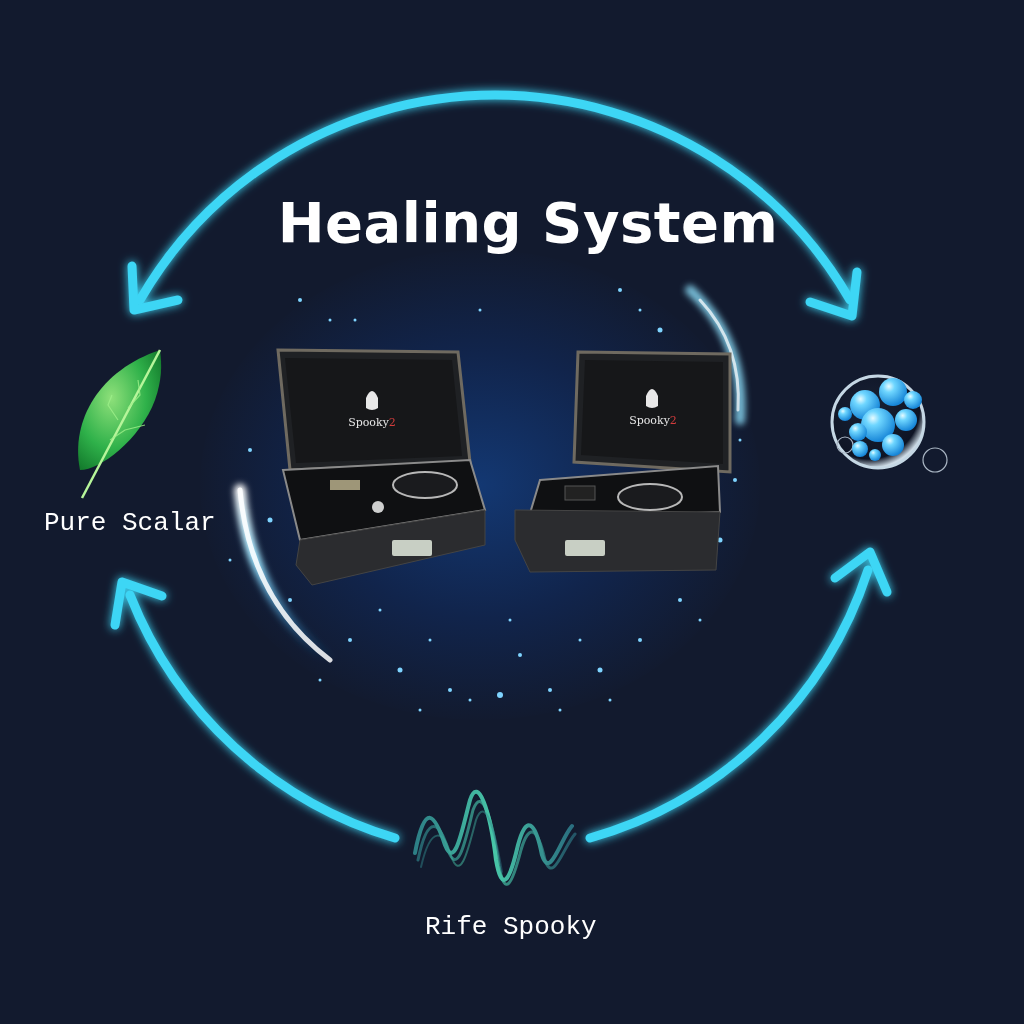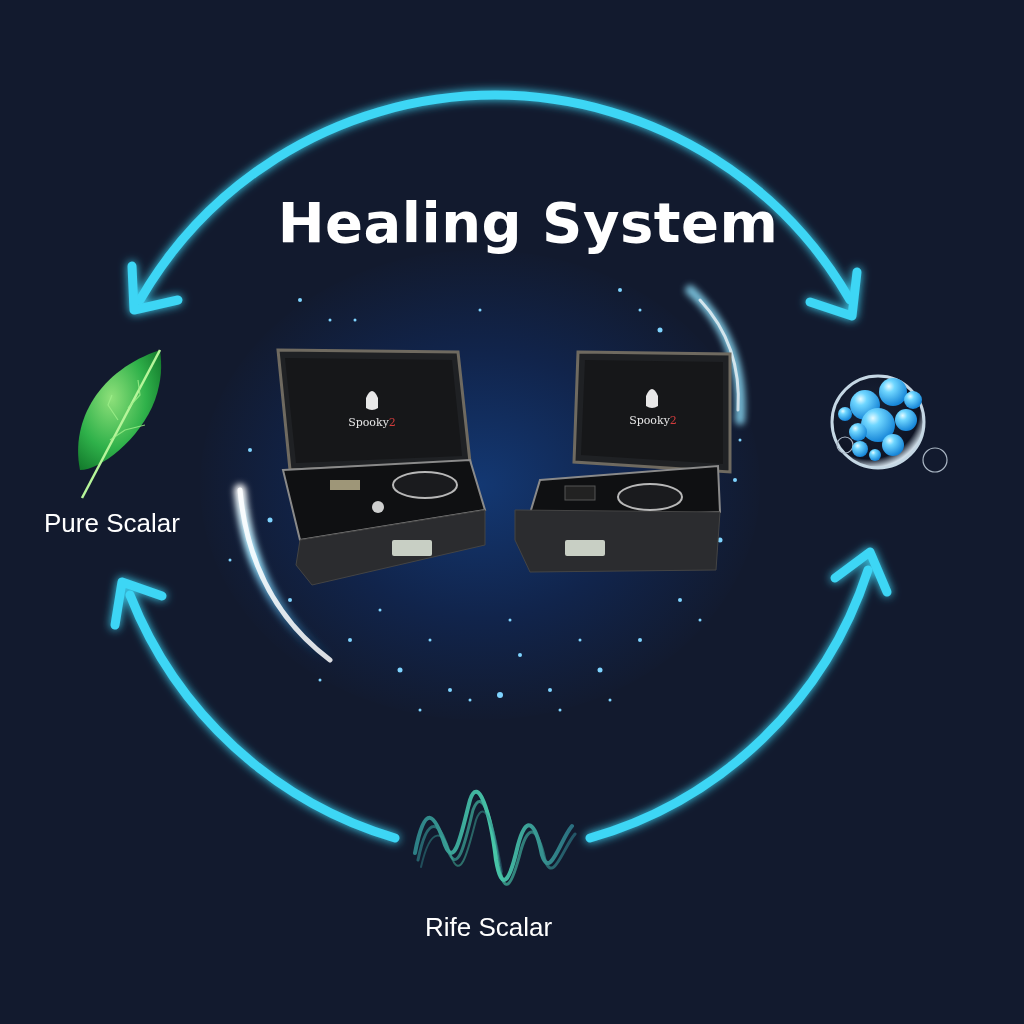--- a/index.html
+++ b/index.html
@@ -16,21 +16,21 @@
     background: radial-gradient(ellipse at 50% 50%, rgba(20,80,170,0.55) 0%, rgba(15,55,130,0.35) 40%, rgba(18,26,46,0) 72%);
   }
   .title {
     position: absolute; left: 0; right: 0; top: 190px;
     text-align: center; color: #ffffff;
     font-family: "DejaVu Sans", sans-serif; font-weight: bold;
     font-size: 56px; letter-spacing: 0.5px; padding-left: 32px;
   }
   .node-label {
     position: absolute; color: #ffffff; font-size: 26px;
-    font-family: Liberation Sans, sans-serif; white-space: nowrap;
+    font-family: Liberation Mono, monospace; white-space: nowrap;
   }
   .label-pure { left: 44px; top: 508px; }
   .label-molecular { left: 790px; top: 498px; }
   .label-rife { left: 425px; top: 912px; }
   svg { position: absolute; left: 0; top: 0; }
 </style>
 </head>
 <body>
 
 <div class="canvas">
@@ -186,14 +186,14 @@
       <path d="M 515 510 L 720 512 L 716 570 L 530 572 L 515 540 Z" fill="#2b2c2f" stroke="#444" stroke-width="1"></path>
       <ellipse cx="650" cy="497" rx="32" ry="13" fill="#1a1b1e" stroke="#b8b8b8" stroke-width="2"></ellipse>
       <rect x="565" y="486" width="30" height="14" fill="#222" stroke="#555" stroke-width="1"></rect>
       <rect x="565" y="540" width="40" height="16" fill="#c8cfc4" rx="2"></rect>
     </g>
   </svg>
 
   <div class="title">Healing System</div>
 
   <div class="node-label label-pure">Pure Scalar</div>
-  <div class="node-label label-rife">Rife Scalar</div>
+  <div class="node-label label-rife">Rife Spooky</div>
 </div>
 
 </body></html>

